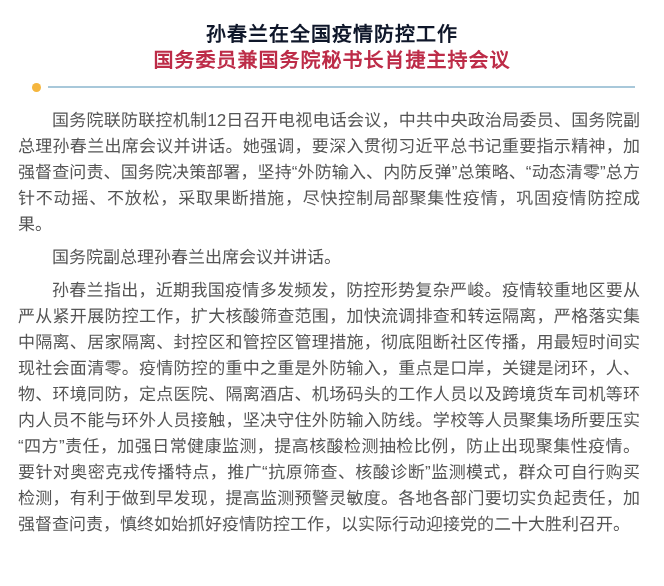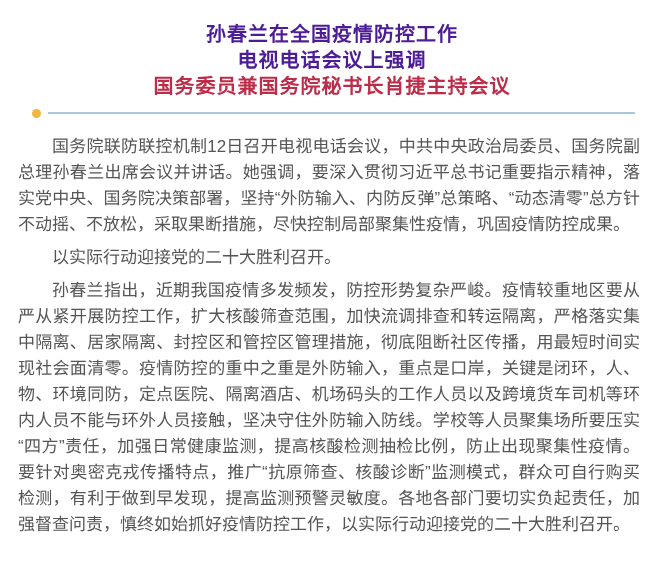--- a/index.html
+++ b/index.html
@@ -20,21 +20,21 @@
     box-sizing: border-box;
   }
   .title-block {
     padding-top: 21px;
     text-align: center;
     font-weight: bold;
     font-size: 20px;
     line-height: 26px;
     letter-spacing: 1px;
   }
-  .title-line-blue { color: #4c1d95; }
+  .title-line-blue { color: #0f172a; }
   .title-line-red  { color: #bd2c48; }
   .divider {
     display: flex;
     align-items: center;
     margin: 9px 29px 0 32px;
     height: 10px;
   }
   .divider .dot {
     width: 9px;
     height: 9px;
@@ -62,28 +62,27 @@
   }
   .article-body p:last-child { margin-bottom: 4px; }
 </style>
 </head>
 <body>
 
 <div class="page">
 
   <div class="title-block">
     <div class="title-line-blue">孙春兰在全国疫情防控工作</div>
-    <div class="title-line-blue">电视电话会议上强调</div>
     <div class="title-line-red">国务委员兼国务院秘书长肖捷主持会议</div>
   </div>
 
   <div class="divider">
     <span class="dot"></span>
     <span class="line"></span>
   </div>
 
   <div class="article-body">
-    <p>国务院联防联控机制12日召开电视电话会议，中共中央政治局委员、国务院副总理孙春兰出席会议并讲话。她强调，要深入贯彻习近平总书记重要指示精神，落实党中央、国务院决策部署，坚持“外防输入、内防反弹”总策略、“动态清零”总方针不动摇、不放松，采取果断措施，尽快控制局部聚集性疫情，巩固疫情防控成果。</p>
-    <p>以实际行动迎接党的二十大胜利召开。</p>
+    <p>国务院联防联控机制12日召开电视电话会议，中共中央政治局委员、国务院副总理孙春兰出席会议并讲话。她强调，要深入贯彻习近平总书记重要指示精神，加强督查问责、国务院决策部署，坚持“外防输入、内防反弹”总策略、“动态清零”总方针不动摇、不放松，采取果断措施，尽快控制局部聚集性疫情，巩固疫情防控成果。</p>
+    <p>国务院副总理孙春兰出席会议并讲话。</p>
     <p>孙春兰指出，近期我国疫情多发频发，防控形势复杂严峻。疫情较重地区要从严从紧开展防控工作，扩大核酸筛查范围，加快流调排查和转运隔离，严格落实集中隔离、居家隔离、封控区和管控区管理措施，彻底阻断社区传播，用最短时间实现社会面清零。疫情防控的重中之重是外防输入，重点是口岸，关键是闭环，人、物、环境同防，定点医院、隔离酒店、机场码头的工作人员以及跨境货车司机等环内人员不能与环外人员接触，坚决守住外防输入防线。学校等人员聚集场所要压实“四方”责任，加强日常健康监测，提高核酸检测抽检比例，防止出现聚集性疫情。要针对奥密克戎传播特点，推广“抗原筛查、核酸诊断”监测模式，群众可自行购买检测，有利于做到早发现，提高监测预警灵敏度。各地各部门要切实负起责任，加强督查问责，慎终如始抓好疫情防控工作，以实际行动迎接党的二十大胜利召开。</p>
   </div>
 
 </div>
 
 </body></html>

